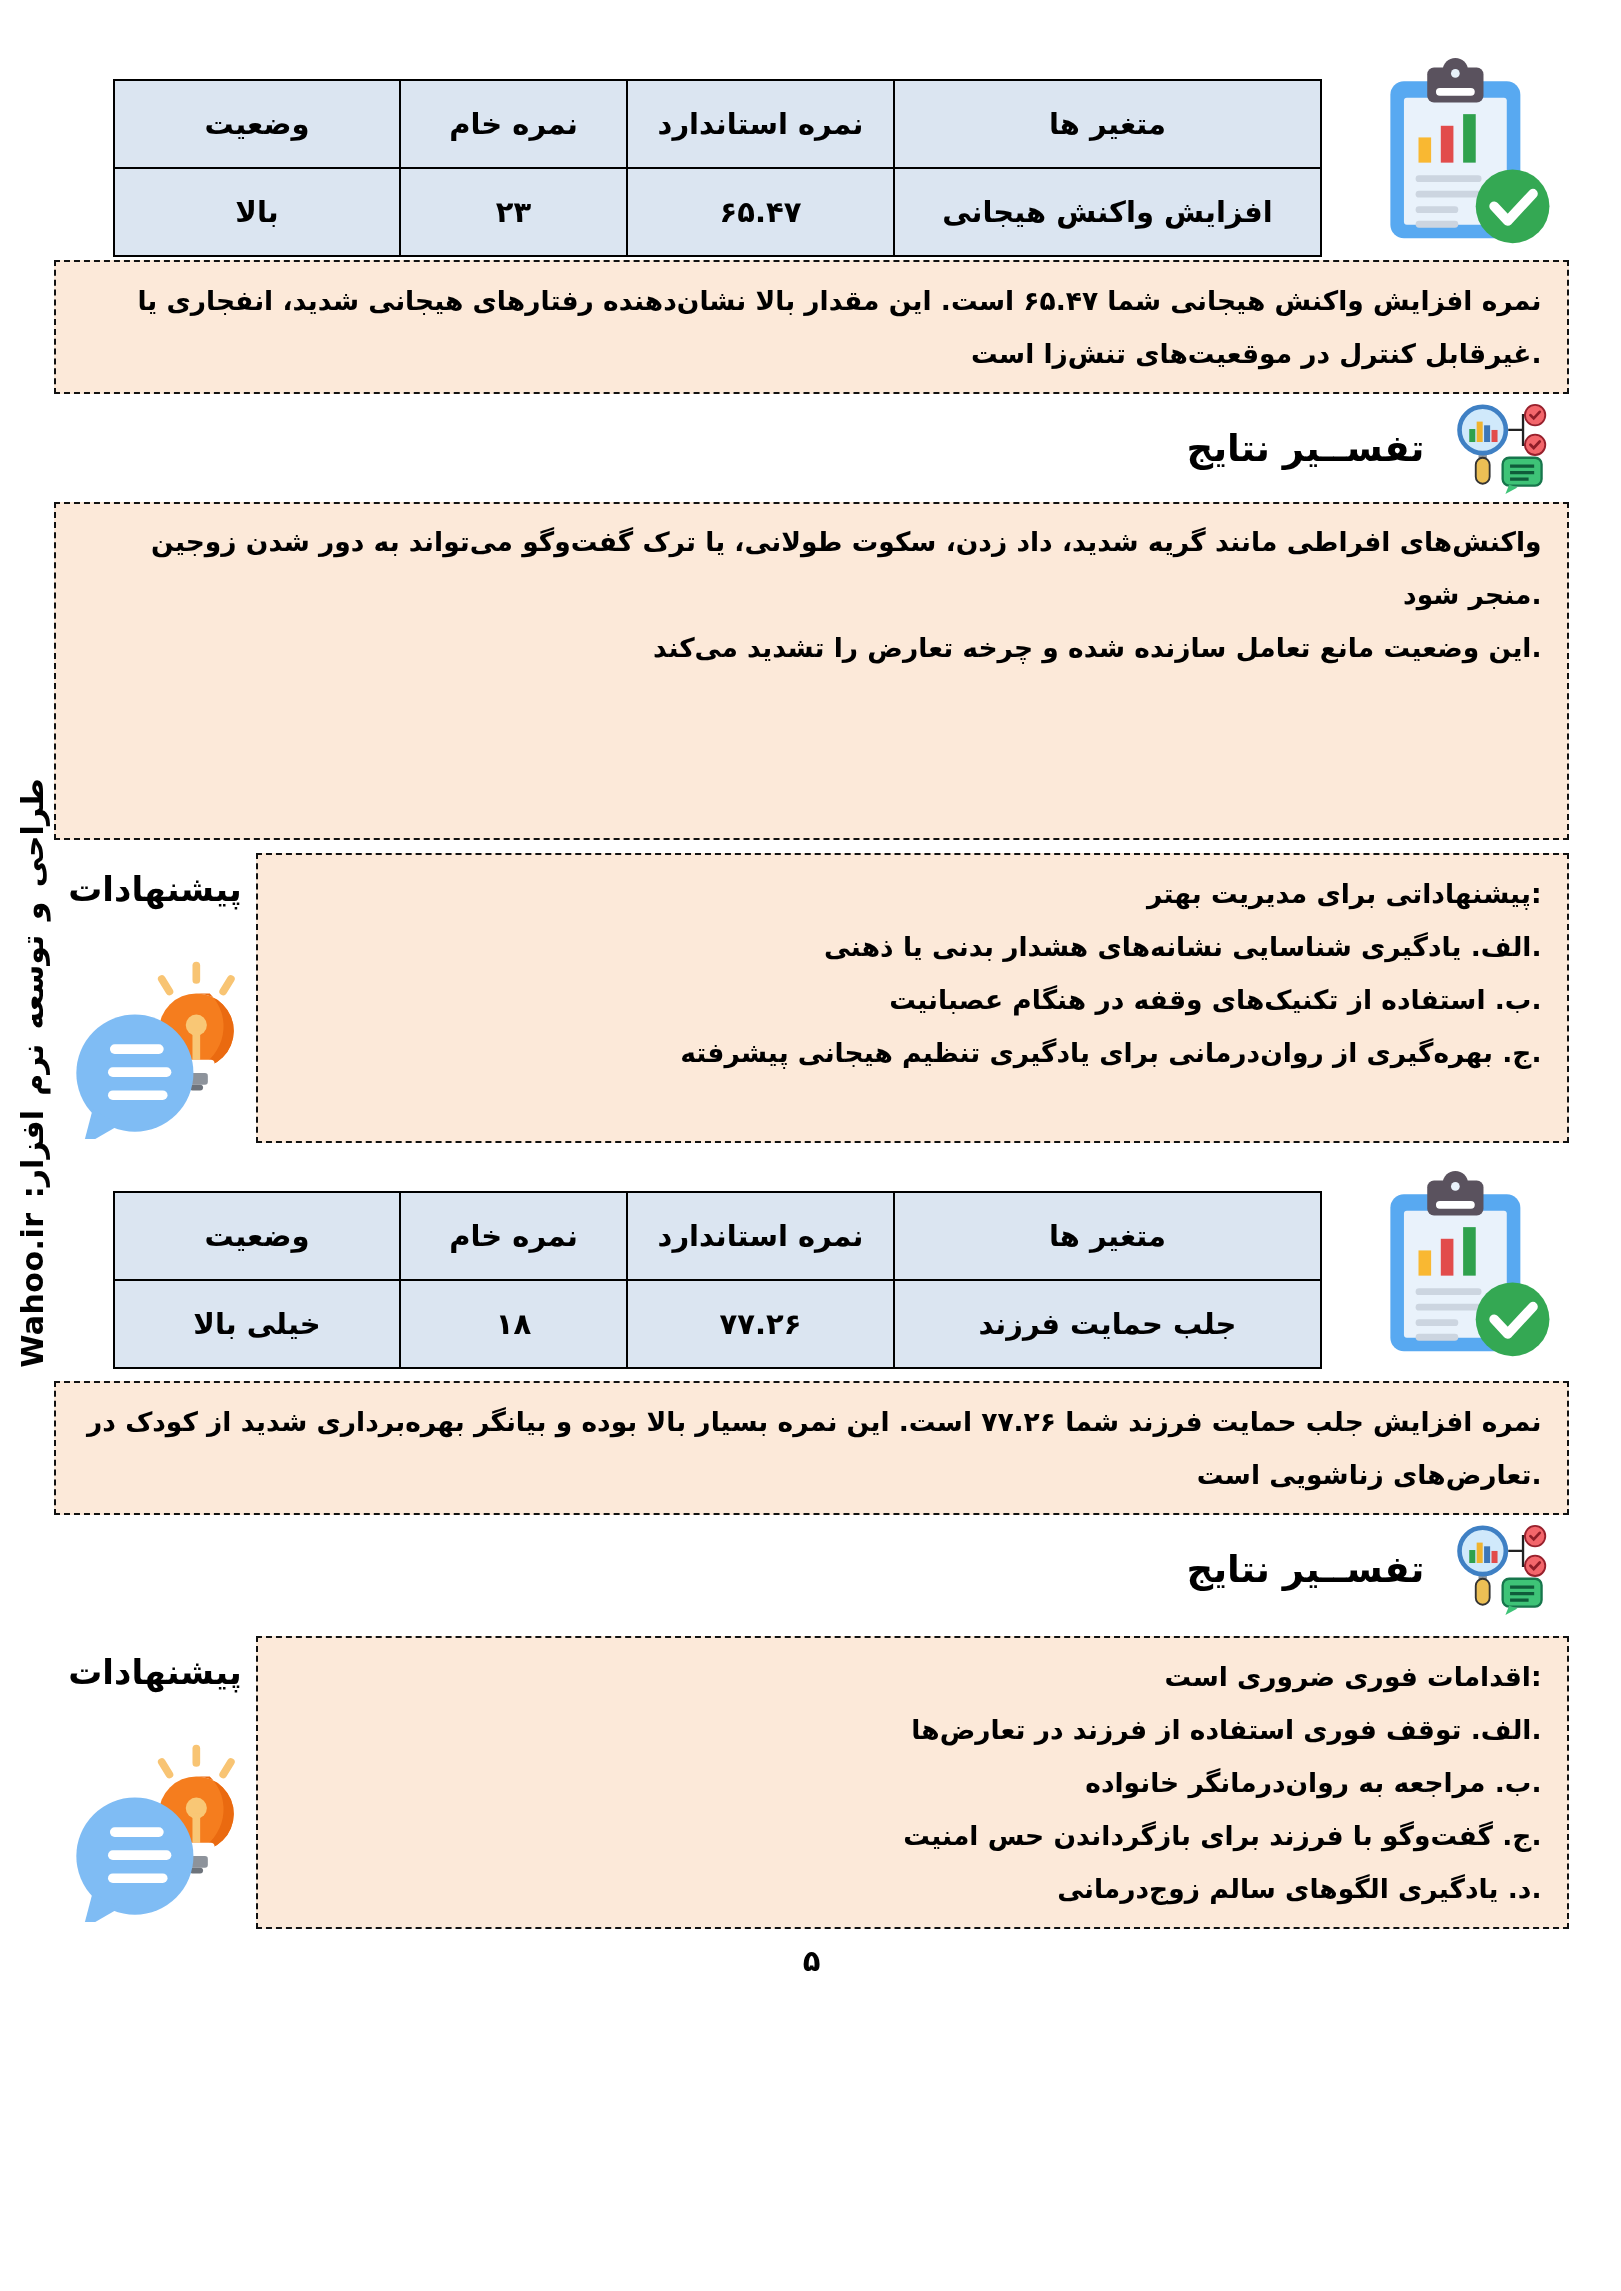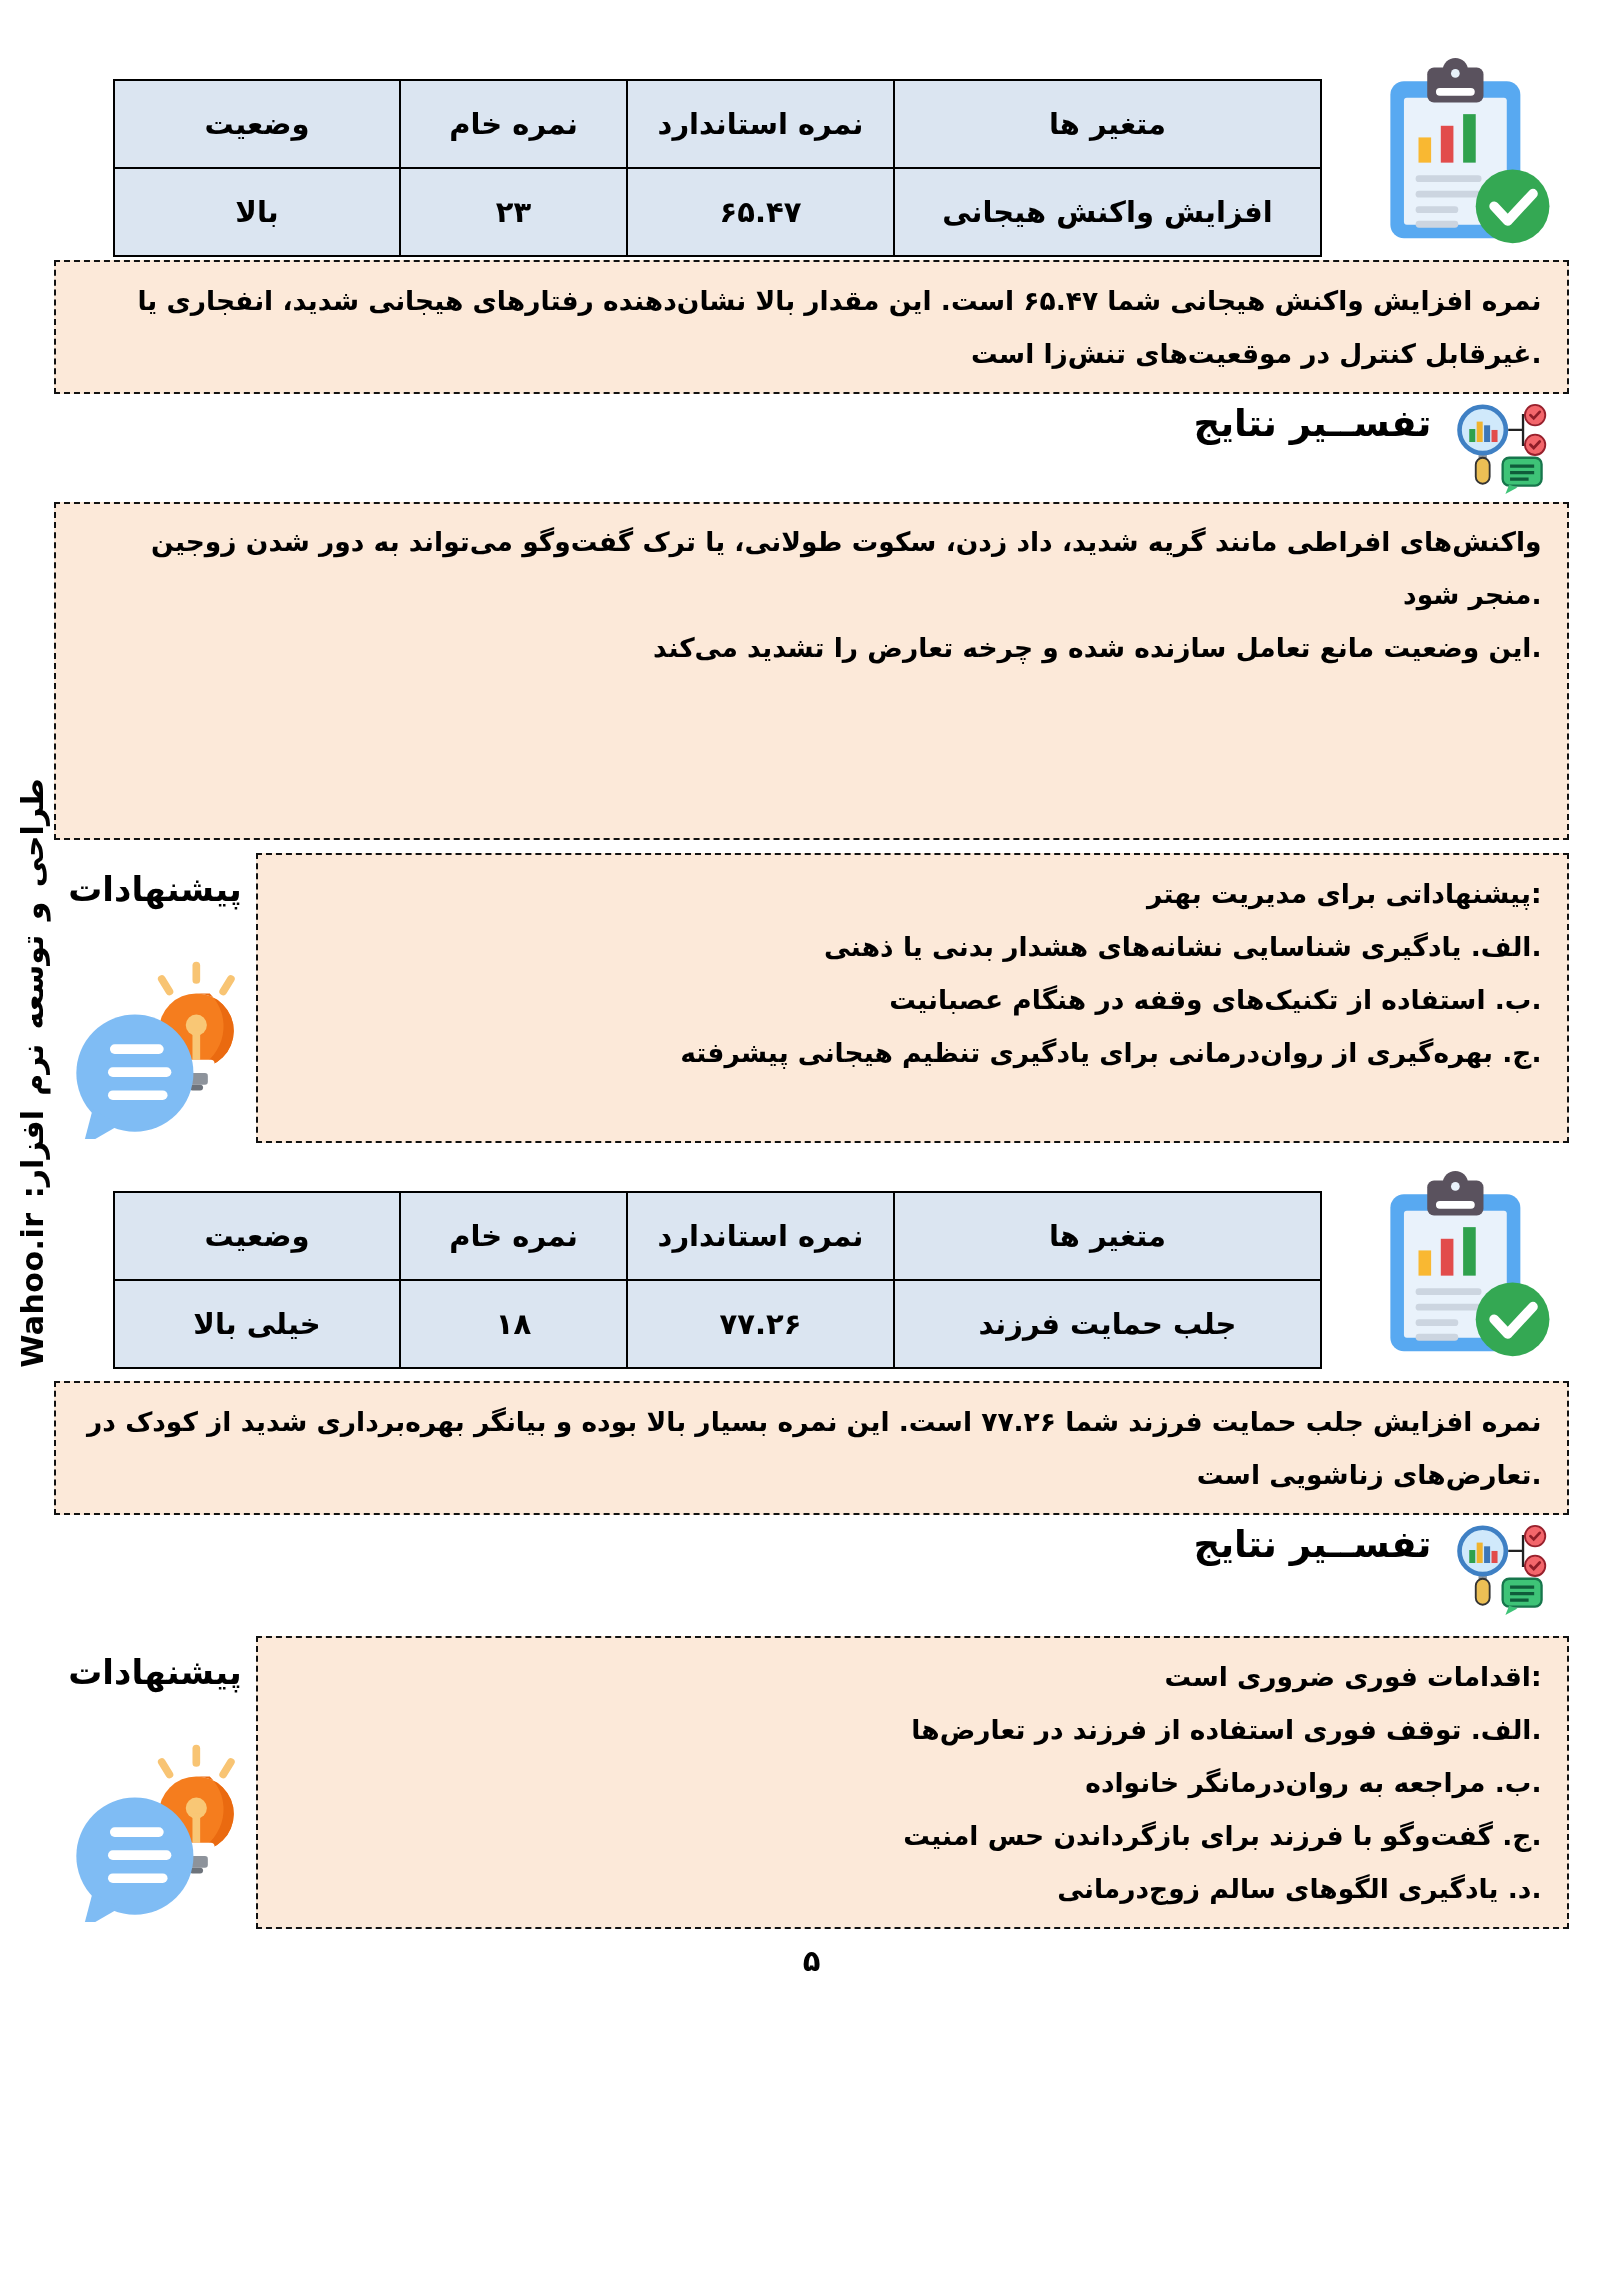--- a/index.html
+++ b/index.html
@@ -39,21 +39,21 @@
     padding:11.8px 25.5px 11.8px 25.5px;
     font-size:26.5px; font-weight:bold; line-height:2.0;
   }
   .summary { margin-top:3.9px; min-height:114px;padding-left:15px; }
   .blk-1 .summary { min-height:114px; }
   .blk-2 .summary { min-height:104px; margin-top:11.8px; }
   .interp { min-height:338px; }
   .blk-2 .interp { min-height:323px; }
   
   .section-heading {
-    display:flex; direction:rtl; gap:16px;
+    display:flex; direction:rtl; align-items:center; gap:23px;
     margin:7.8px 19.6px 5.9px 0; height:94px;
   }
   .heading-text { font-size:37px; font-weight:bold; }
   .magnifier { width:102px; flex:0 0 auto; }
   
   .sugg-band { display:flex; direction:ltr; align-items:stretch; margin-top:13.7px; }
   .blk-2 .sugg-band { margin-top:19.6px; }
   .sugg-side { width:202px; flex:0 0 auto; padding-top:15.7px; text-align:center; }
   .sugg-label { font-size:34px; font-weight:bold; direction:rtl; margin-bottom:7.8px; }
   .bubble-icon { width:192px; margin-left:5.9px; }

